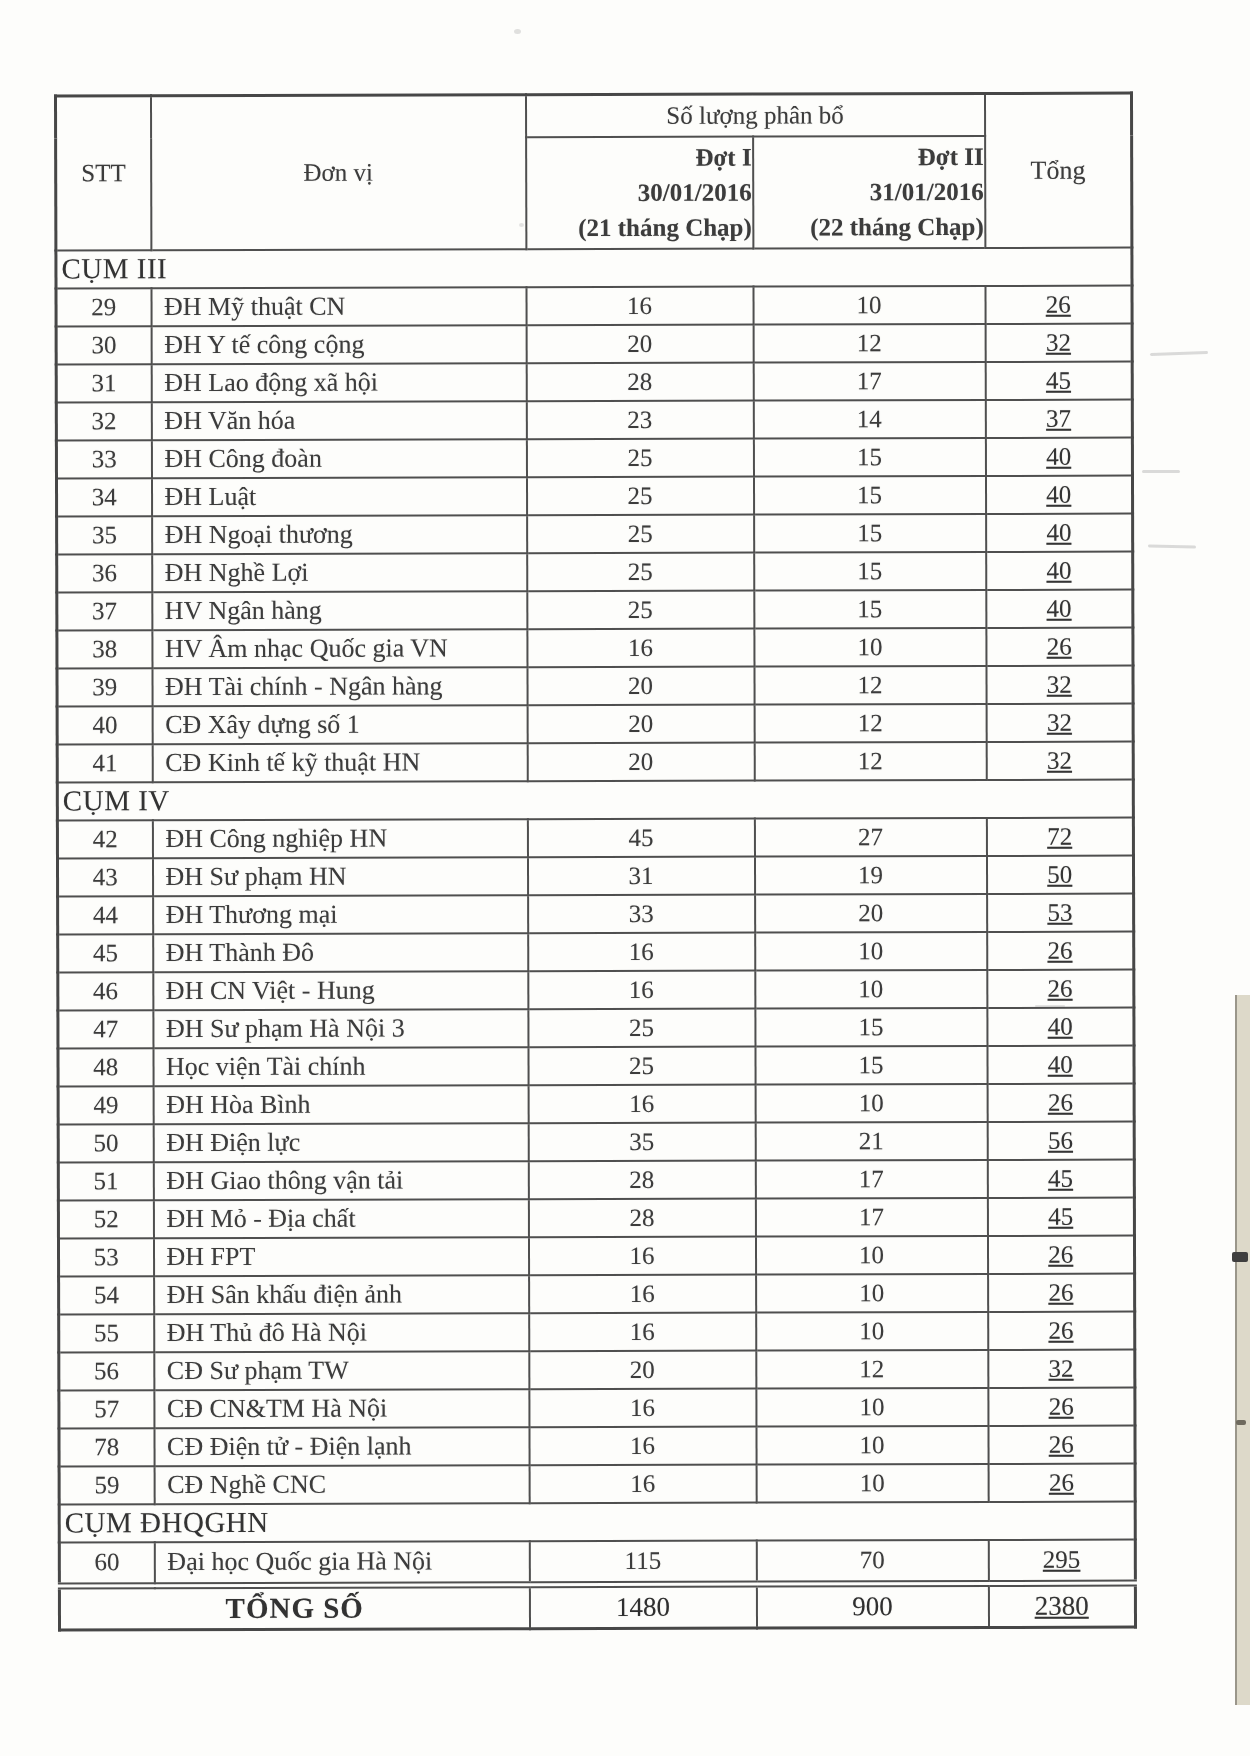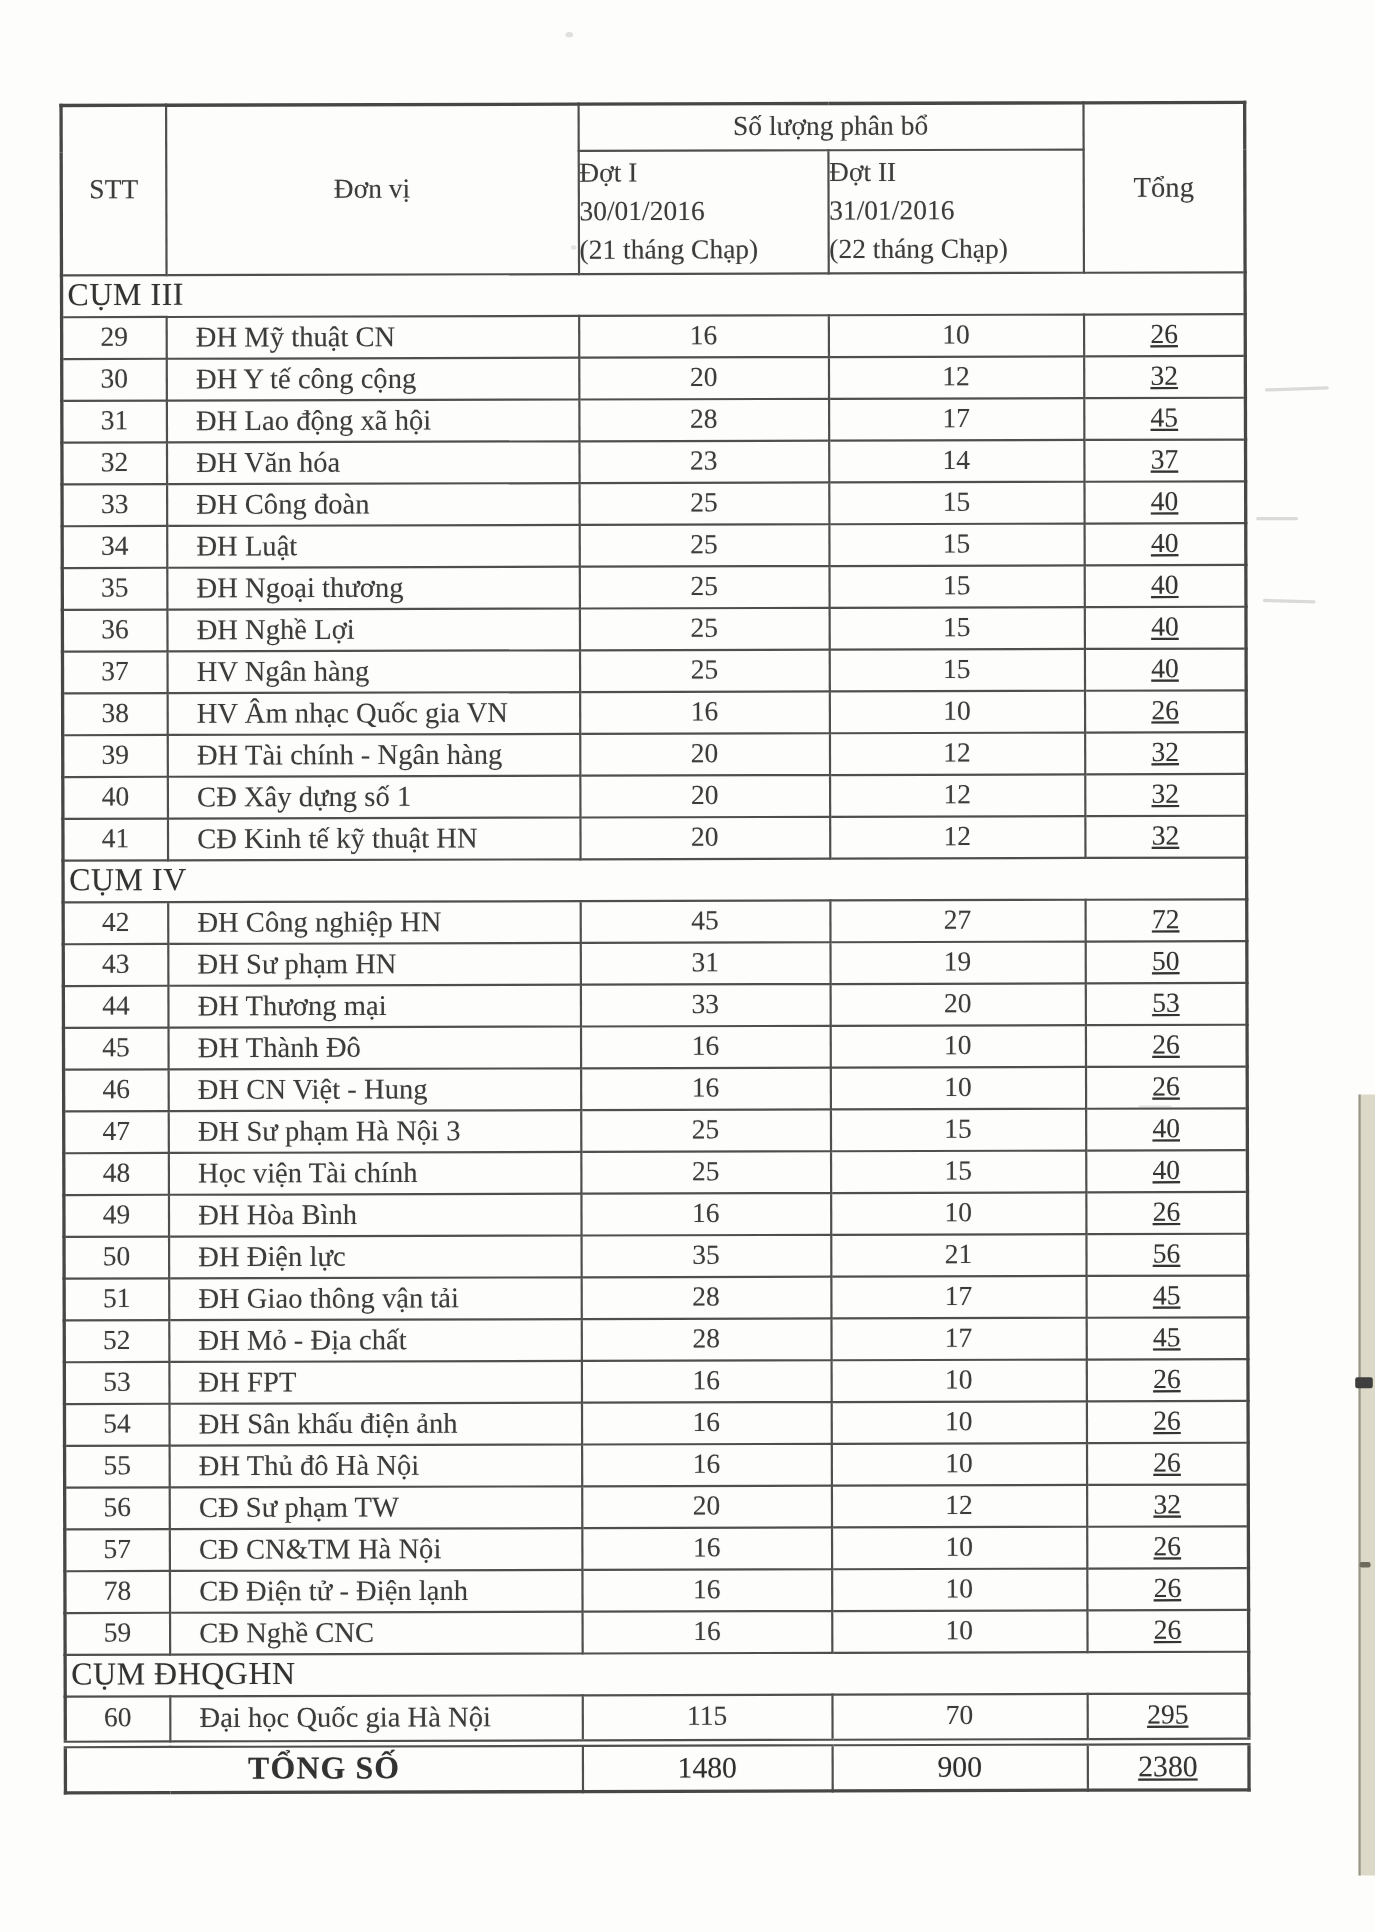--- a/index.html
+++ b/index.html
@@ -17,26 +17,26 @@
   }
   table{
     width:100%;border-collapse:collapse;table-layout:fixed;
     color:#3c3c3c;border:3px solid #474747;
   }
   th,td{border:2px solid #4f4f4f;padding:0;overflow:hidden;}
   thead th{font-weight:normal;font-size:25px;vertical-align:middle;}
   tr.h1{height:42px;}
   tr.h2{height:112px;}
   th.c-span{border-bottom:2px solid #4f4f4f;}
-  .c-dot .line{display:block;line-height:35px;text-align:left;}
+  .c-dot .line{display:block;line-height:35px;text-align:right;font-weight:bold;}
   .c-tong{font-size:26px;text-align:center;}
   tbody tr.data-row{height:38px;}
   tbody tr.data-row:last-child{height:44px;}
   td.stt{text-align:center;font-size:25px;font-family:Liberation Serif, serif;}
-  td.unit{text-align:left;font-size:26px;padding-left:26px;white-space:nowrap;}
+  td.unit{text-align:left;font-size:26px;padding-left:12px;white-space:nowrap;}
   td.num{text-align:center;font-size:25px;}
   td.num.tong{color:#343434;text-decoration:underline;}
   tr.section-row{height:38px;}
   tr.section-row td{
     font-size:29px;letter-spacing:0.5px;padding-left:4px;
     color:#333;white-space:nowrap;
   }
   tfoot tr{height:44px;}
   tfoot td{border-top:7px double #4f4f4f;}
   td.total-label{

